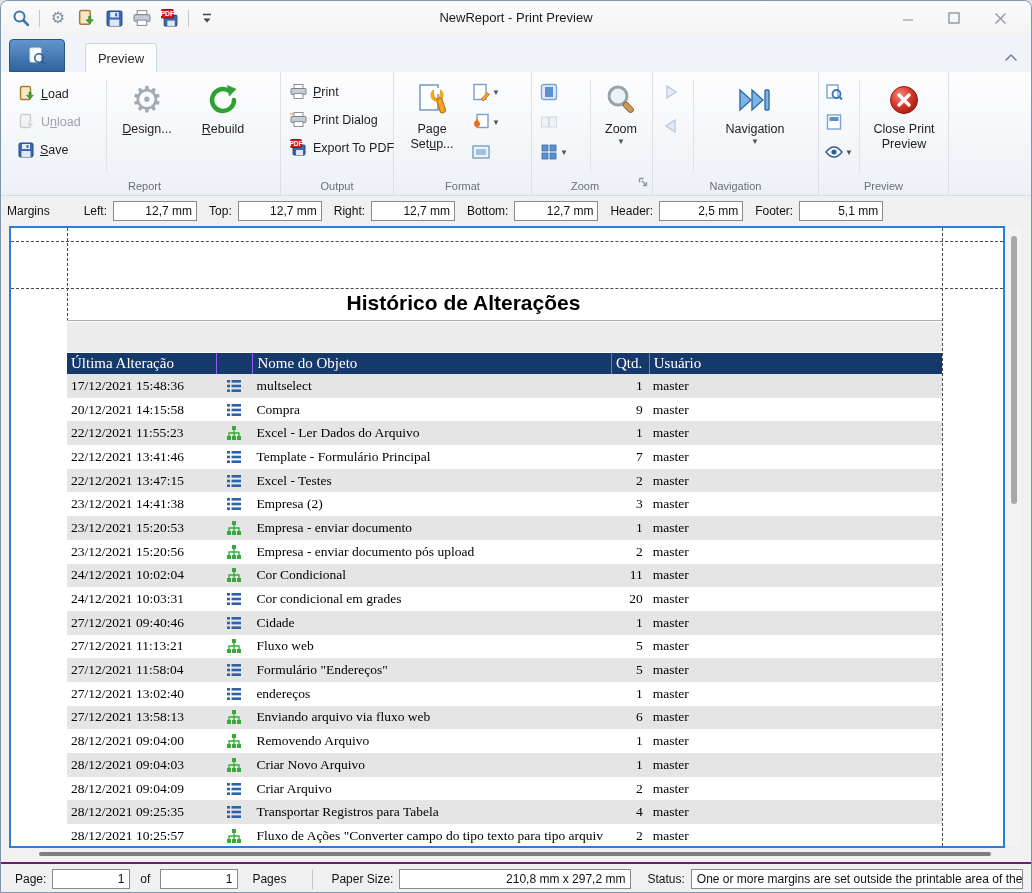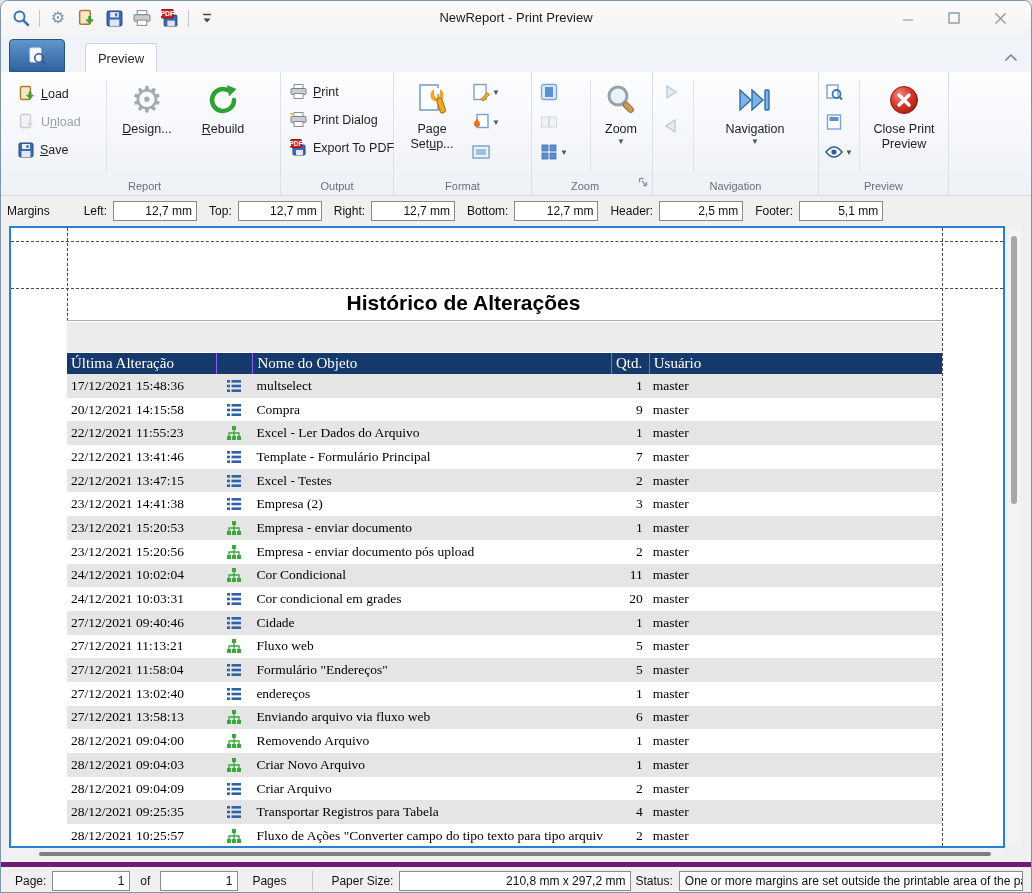--- a/index.html
+++ b/index.html
@@ -63,21 +63,21 @@
   .c-icon{justify-content:center}
   .c-qty{justify-content:flex-end;padding-right:6px}
 
   
   .vscroll{position:absolute;left:1006px;top:226px;width:14px;height:619px;background:#f3f3f3}
   .vthumb{position:absolute;left:4px;top:9px;width:6px;height:268px;background:#a8a8a8;border-radius:3px}
   .hscroll{position:absolute;left:8px;top:847px;width:996px;height:13px;background:#f1f1f1}
   .hthumb{position:absolute;left:30px;top:4px;width:952px;height:4px;background:#7f7f7f;border-radius:2px}
 
   
-  .statusbar{position:absolute;left:0;top:861px;right:0;height:32px;background:#f0f0f0;border-top:5px solid #701a75;display:flex;align-items:center;font-size:12px;color:#111;padding:0 8px;box-sizing:border-box}
+  .statusbar{position:absolute;left:0;top:861px;right:0;height:32px;background:#f0f0f0;border-top:2px solid #701a75;display:flex;align-items:center;font-size:12px;color:#111;padding:0 8px;box-sizing:border-box}
   .sfield{height:20px;background:#fff;border:1px solid #8a8a8a;display:flex;align-items:center;box-sizing:border-box;padding:0 5px}
   .num{width:78px;justify-content:flex-end}
   .paper{width:232px;justify-content:flex-end}
   .status{flex:1;justify-content:flex-start;overflow:hidden;white-space:nowrap}
   .slabel{margin:0 6px}
   .ssep{width:1px;height:19px;background:#c4c4c4;margin:0 12px}
 </style>
 </head>
 <body>
 
@@ -812,17 +812,17 @@
 
   <div class="statusbar">
     <span class="slabel">Page:</span>
     <span class="sfield num">1</span>
     <span class="slabel" style="margin:0 10px">of</span>
     <span class="sfield num">1</span>
     <span class="slabel" style="margin:0 14px">Pages</span>
     <span class="ssep"></span>
     <span class="slabel">Paper Size:</span>
     <span class="sfield paper">210,8 mm x 297,2 mm</span>
-    <span class="slabel" style="margin-left:4px">Status:</span>
+    <span class="slabel" style="margin-left:16px">Status:</span>
     <span class="sfield status">One or more margins are set outside the printable area of the pa</span>
   </div>
 
 </div>
 
 </body></html>

